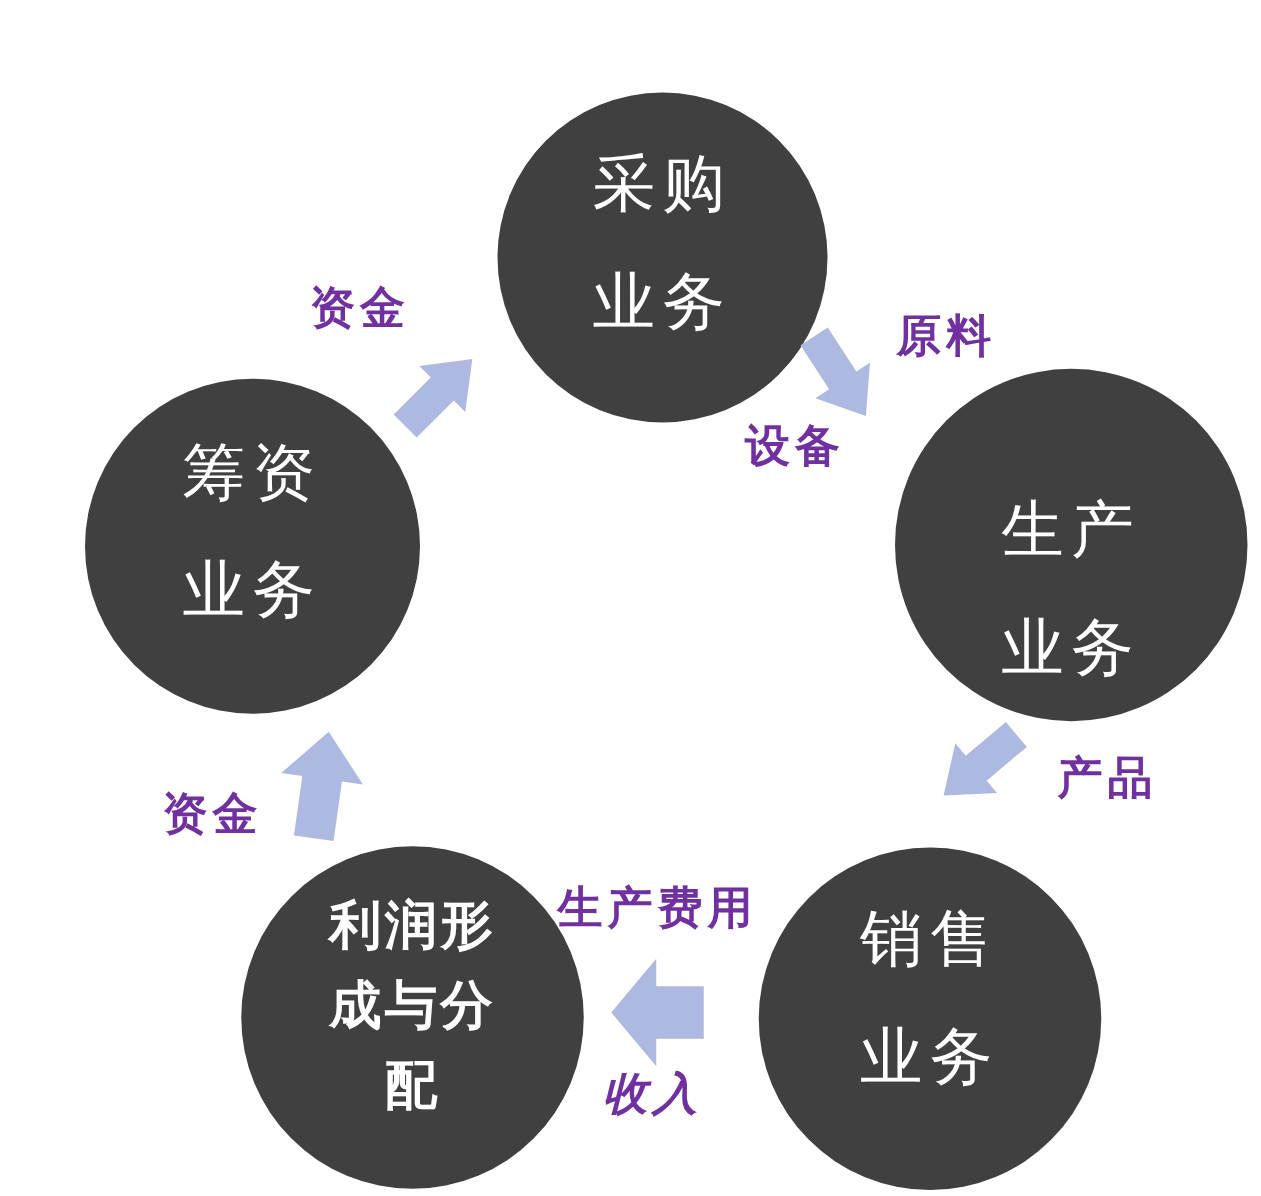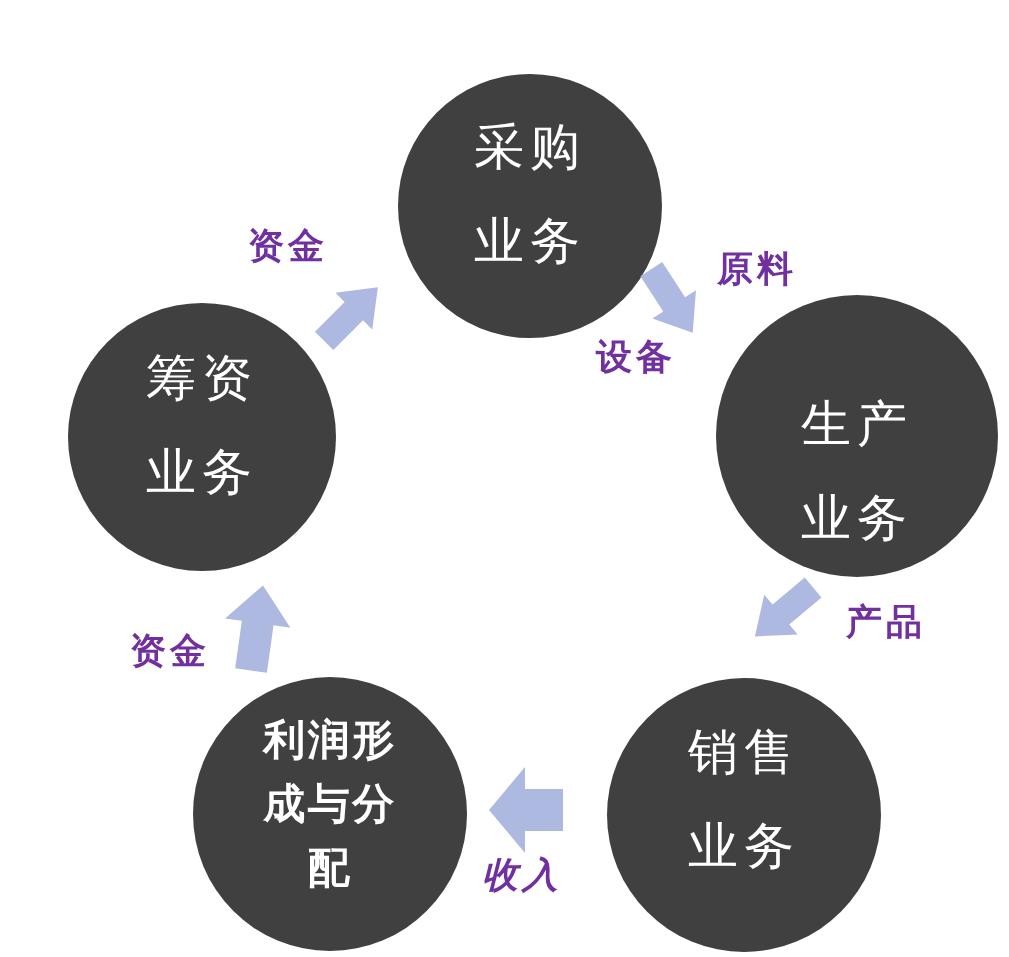--- a/index.html
+++ b/index.html
@@ -108,18 +108,19 @@
   </svg>
 
   <span class="flow-label" style="left:248px; top:226px;">资金</span>
 
   <span class="flow-label" style="left:717px; top:249px;">原料</span>
 
   <span class="flow-label" style="left:596px; top:337px;">设备</span>
 
   <span class="flow-label" style="left:830px; top:602px;margin-left:16px;">产品</span>
 
+  <span class="flow-label" style="left:446px; top:706px;">生产费用</span>
 
   <span class="flow-label" style="left:482px; top:855px;font-style:italic;">收入</span>
 
   <span class="flow-label" style="left:130px; top:631px;">资金</span>
 
 </div>
 
 </body></html>

